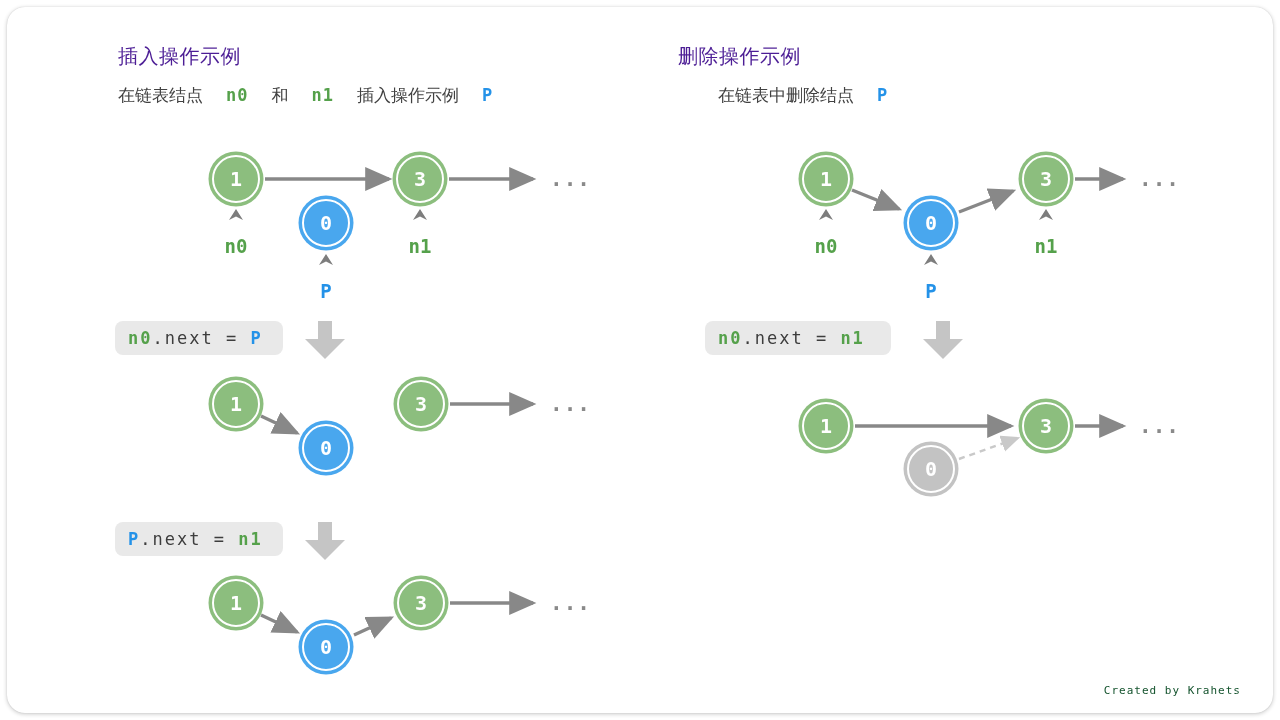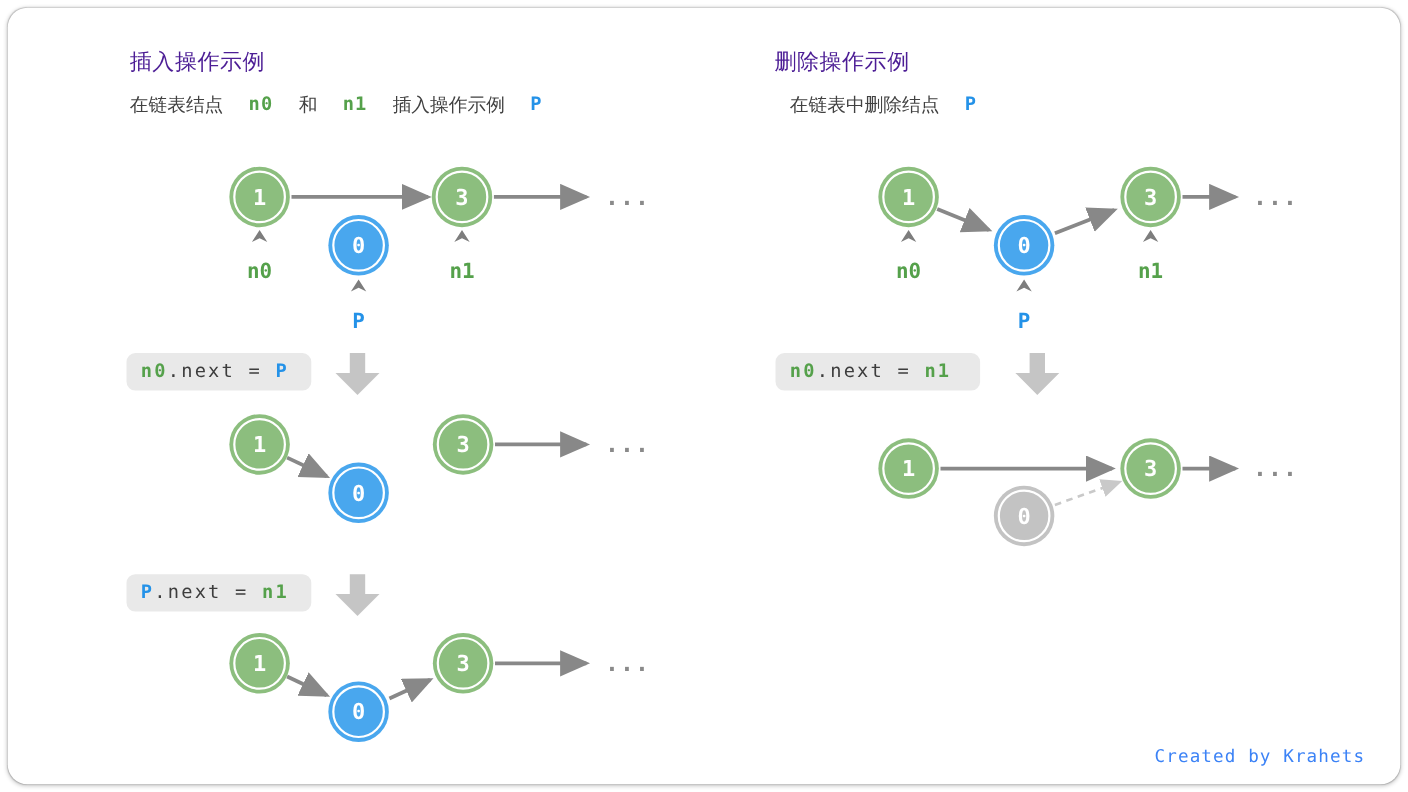--- a/index.html
+++ b/index.html
@@ -49,39 +49,39 @@
   .ptr-green { fill: #55a14b; }
   .ptr-blue  { fill: #2492e8; }
   .dots {
     font-family: "DejaVu Sans Mono", "Liberation Mono", monospace;
     font-size: 21px; font-weight: bold; fill: #8a8a8a; letter-spacing: 1px;
   }
 
   .credit {
     position: absolute; right: 32px; bottom: 16px;
     font-family: "DejaVu Sans Mono", "Liberation Mono", monospace;
-    font-size: 16px; color: #3b82f6; letter-spacing: 1px;
+    font-size: 11px; color: #14532d; letter-spacing: 1px;
   }
 </style>
 </head>
 <body>
 
 <div class="card">
 
   <h1 class="panel-title" style="left:111px;">插入操作示例</h1>
   <div class="panel-sub" style="left:111px;">
     <span>在链表结点</span>
     <span class="tok tok-green">n0</span>
     <span>和</span>
     <span class="tok tok-green">n1</span>
     <span>插入操作示例</span>
     <span class="tok tok-blue">P</span>
   </div>
 
-  <h1 class="panel-title" style="left:697px;text-align:right;">删除操作示例</h1>
+  <h1 class="panel-title" style="left:671px;text-align:right;">删除操作示例</h1>
   <div class="panel-sub" style="left:711px;text-align:right;">
     <span>在链表中删除结点</span>
     <span class="tok tok-blue">P</span>
   </div>
 
   <svg class="diagram-layer" viewBox="0 0 1266 706">
     <defs>
       <marker id="ah" markerWidth="9" markerHeight="8" refX="7" refY="3.5" orient="auto">
         <path d="M0,0 L8,3.5 L0,7 Z" fill="#888888"></path>
       </marker>

